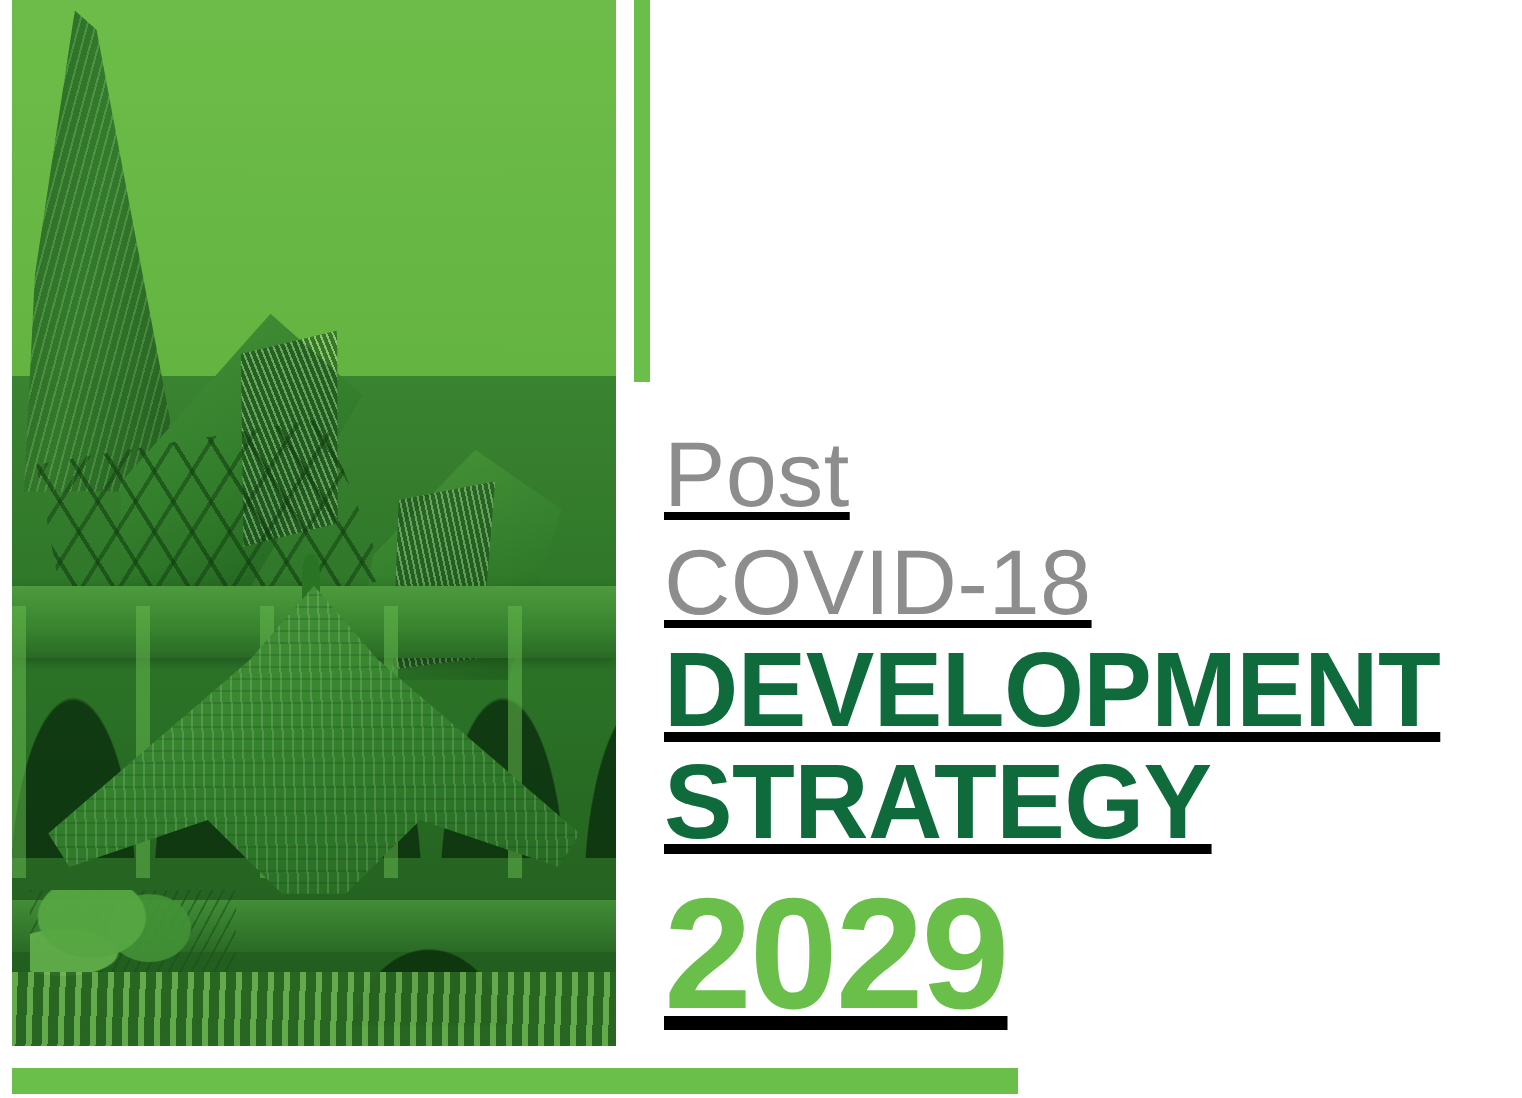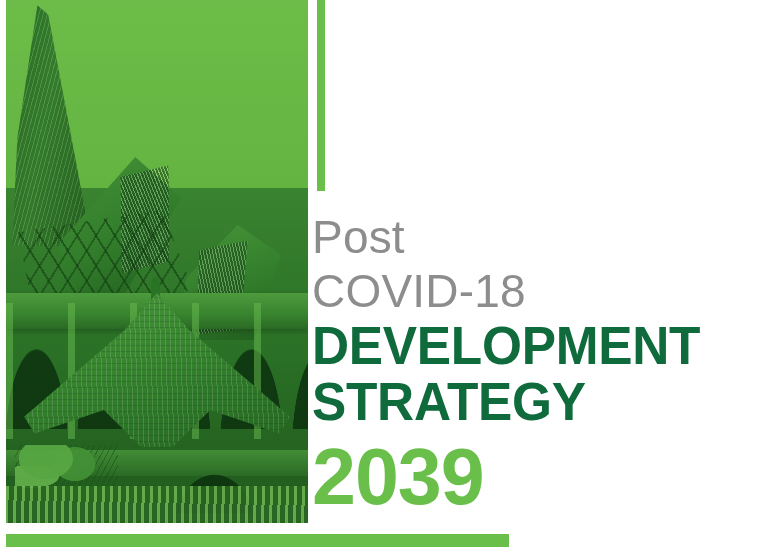--- a/index.html
+++ b/index.html
@@ -216,23 +216,24 @@
     left: 6px;
     top: 534px;
     width: 503px;
     height: 13px;
     background: #6ABF4B;
   }
 
   
   .title-block {
     position: absolute;
-    left: 312px;
+    left: 332px;
     top: 210px;
     width: 420px;
+    text-decoration: underline;
   }
   .line-pre {
     color: #8D8D8D;
     font-size: 46px;
     font-weight: 400;
     line-height: 54px;
     letter-spacing: .2px;
     white-space: nowrap;
   }
   .line-main {
@@ -298,16 +299,16 @@
   </div>
 
   <div class="accent-vertical"></div>
   <div class="accent-bottom"></div>
 
   <div class="title-block">
     <div class="line-pre">Post</div>
     <div class="line-pre">COVID-18</div>
     <div class="line-main">DEVELOPMENT</div>
     <div class="line-main">STRATEGY</div>
-    <div class="line-year">2039</div>
+    <div class="line-year">2029</div>
   </div>
 
 </div>
 
 </body></html>

